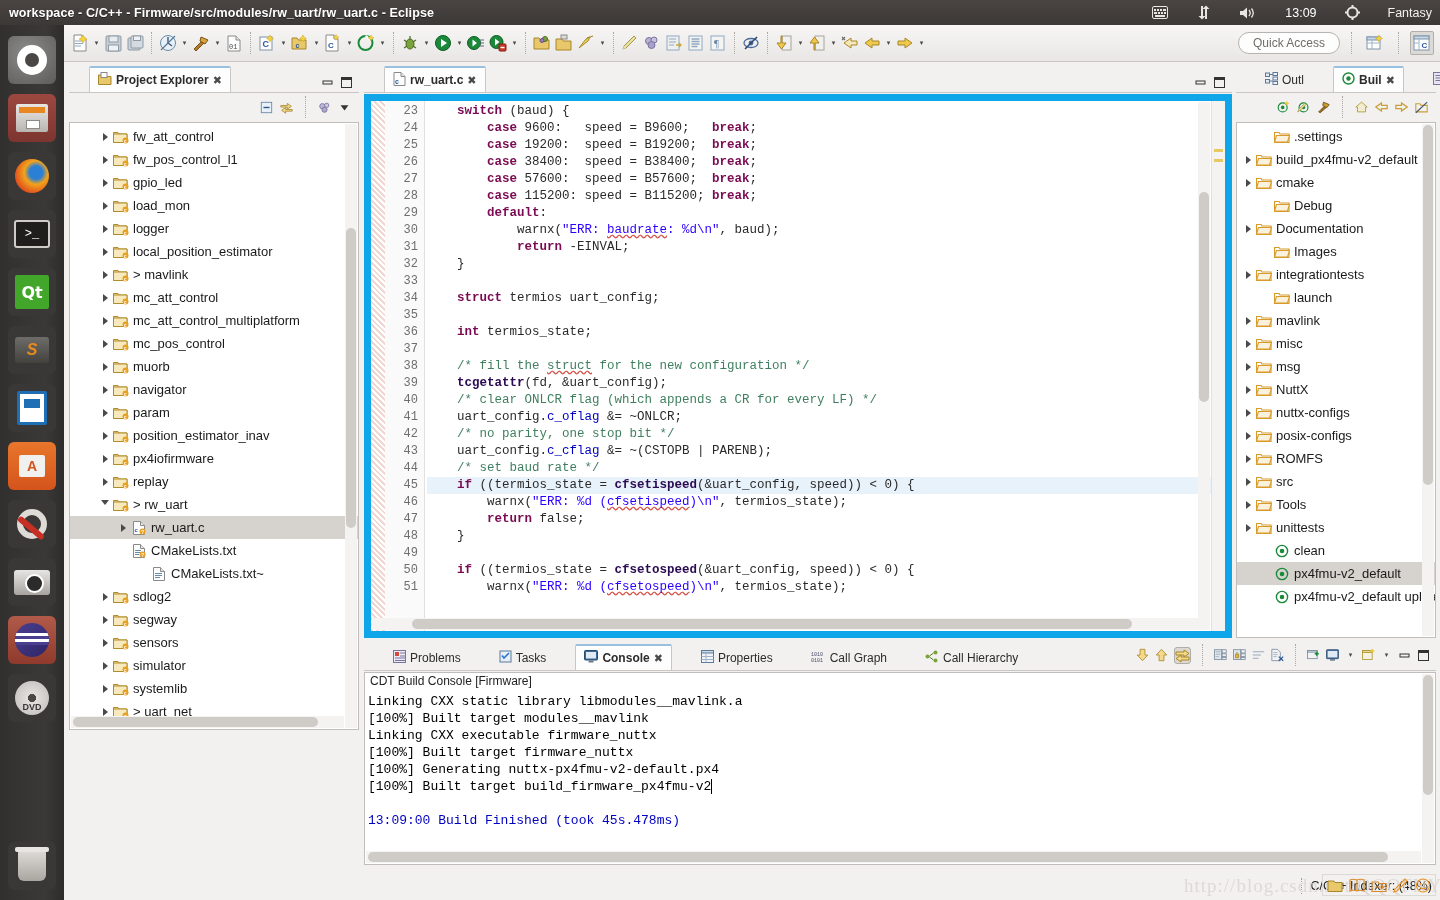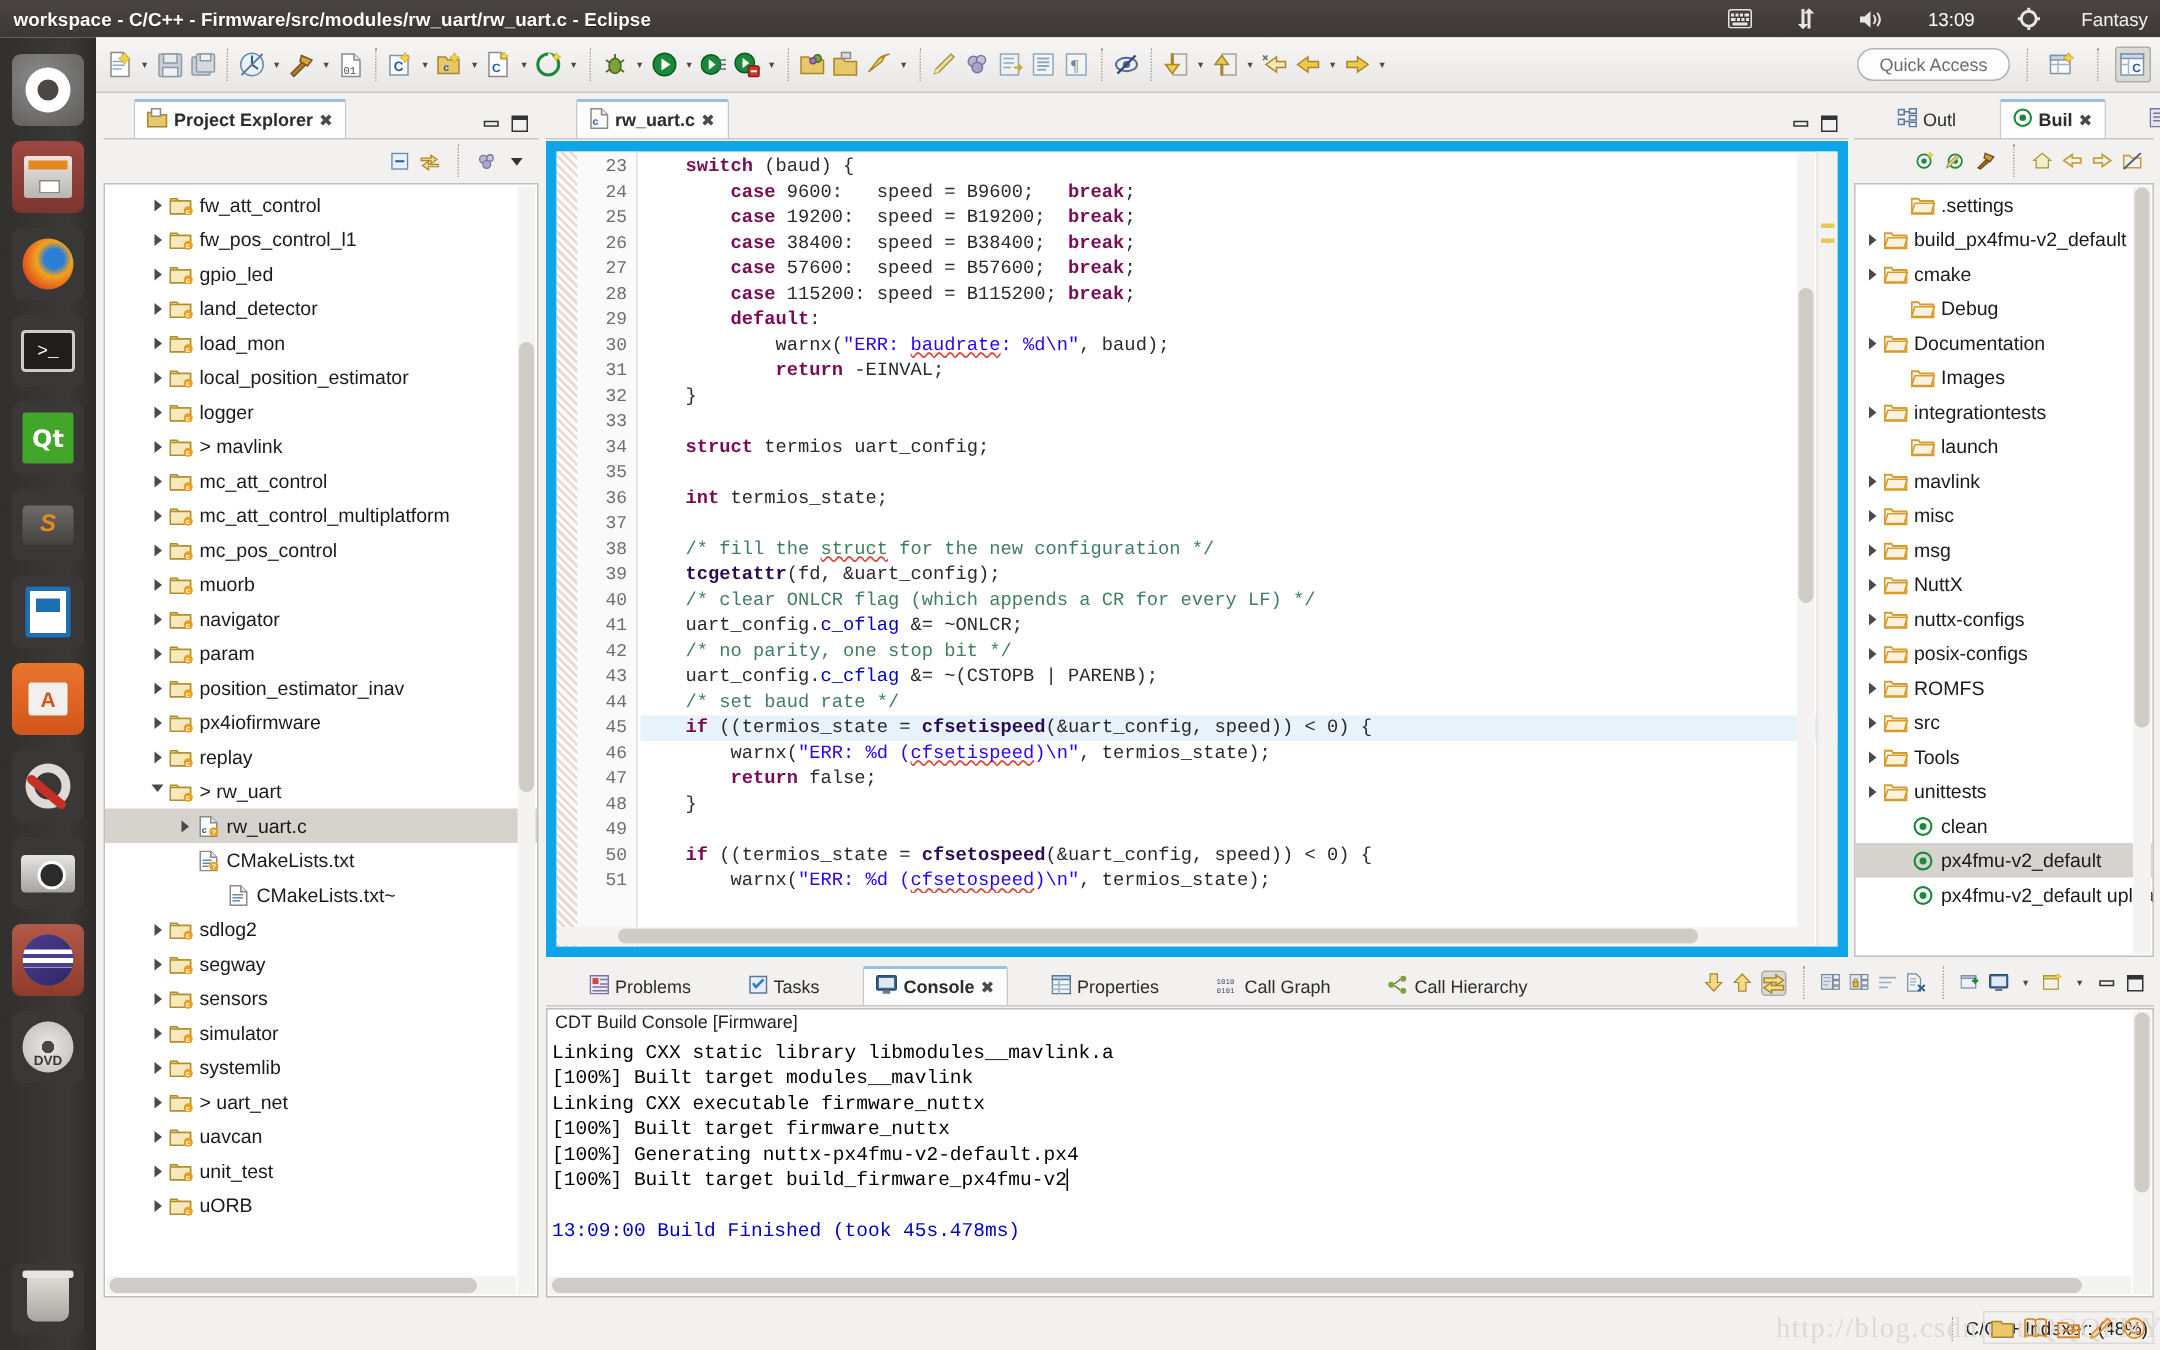--- a/index.html
+++ b/index.html
@@ -111,21 +111,21 @@
      font-size:12px; color:#2c2c2c; border:1px solid transparent; border-bottom:none;margin-left:20px; }
   .vtab.active { background:#fdfdfd; border-color:#c9c6c3; border-top:2px solid #9ac0e0;
      font-weight:bold; border-radius:2px 2px 0 0; }
   .tabclose { font-family:"DejaVu Sans",sans-serif; font-size:11px; color:#4a4a4a; }
   .vtab-tools { margin-left:auto; display:flex; align-items:center; gap:6px; padding:0 6px 3px 0; }
   .viewbtn { width:13px;height:13px;display:flex;align-items:center;justify-content:center; }
   .toolstrip { height:28px; display:flex; align-items:center; justify-content:flex-end;
      gap:7px; padding-right:8px; background:#f2f1f0; }
   
   #proj-explorer { left:5px; top:40px; width:290px; height:800px; }
-  #proj-body { position:absolute; left:0; top:57px; width:290px; height:743px;
+  #proj-body { position:absolute; left:0; top:57px; width:290px; height:608px;
     background:#fff; border:1px solid #c0bdba; overflow:hidden; }
   .tree { padding:2px 0 0 0; }
   .trow { height:23px; display:flex; align-items:center; font-size:13px; color:#1a1a1a;
      padding-left:4px; white-space:nowrap; }
   .trow.sel { background:#d6d2cd; }
   .tw { width:14px; display:flex; align-items:center; justify-content:center; flex:0 0 14px; }
   .tw .caret { width:0;height:0;border-left:5px solid #4a4a4a;border-top:4px solid transparent;border-bottom:4px solid transparent; }
   .tw .caret.open { border-left:4px solid transparent;border-right:4px solid transparent;border-top:5px solid #4a4a4a; }
   .ticon { flex:0 0 18px; display:flex; align-items:center; justify-content:center; }
   .tlabel { padding-left:3px; }
@@ -605,63 +605,49 @@
               <i class="caret"></i>
             </span>
             <span class="ticon">
               <svg width="16" height="14" viewBox="0 0 16 14">
                 <path d="M0.5 2.5h4.5l1 1.5H14v8.5H0.5z" fill="#f3dc9a" stroke="#b08c2a"></path>
                 <path d="M0.5 4h13.5v8.5H0.5z" fill="#f8e9bd" stroke="#b08c2a"></path>
                 <circle cx="12.5" cy="10.5" r="3" fill="#e8a020"></circle>
                 <text x="10.8" y="12.6" font-size="5" font-weight="bold" font-family="Liberation Sans,sans-serif" fill="#fff">c</text>
               </svg>
             </span>
-            <span class="tlabel">land_detector</span>
-          </div>
-          <div class="trow" style="padding-left: 28px;">
-            <span class="tw">
-              <i class="caret"></i>
-            </span>
-            <span class="ticon">
-              <svg width="16" height="14" viewBox="0 0 16 14">
-                <path d="M0.5 2.5h4.5l1 1.5H14v8.5H0.5z" fill="#f3dc9a" stroke="#b08c2a"></path>
-                <path d="M0.5 4h13.5v8.5H0.5z" fill="#f8e9bd" stroke="#b08c2a"></path>
-                <circle cx="12.5" cy="10.5" r="3" fill="#e8a020"></circle>
-                <text x="10.8" y="12.6" font-size="5" font-weight="bold" font-family="Liberation Sans,sans-serif" fill="#fff">c</text>
-              </svg>
-            </span>
             <span class="tlabel">load_mon</span>
           </div>
           <div class="trow" style="padding-left: 28px;">
             <span class="tw">
               <i class="caret"></i>
             </span>
             <span class="ticon">
               <svg width="16" height="14" viewBox="0 0 16 14">
                 <path d="M0.5 2.5h4.5l1 1.5H14v8.5H0.5z" fill="#f3dc9a" stroke="#b08c2a"></path>
                 <path d="M0.5 4h13.5v8.5H0.5z" fill="#f8e9bd" stroke="#b08c2a"></path>
                 <circle cx="12.5" cy="10.5" r="3" fill="#e8a020"></circle>
                 <text x="10.8" y="12.6" font-size="5" font-weight="bold" font-family="Liberation Sans,sans-serif" fill="#fff">c</text>
               </svg>
             </span>
+            <span class="tlabel">logger</span>
+          </div>
+          <div class="trow" style="padding-left: 28px;">
+            <span class="tw">
+              <i class="caret"></i>
+            </span>
+            <span class="ticon">
+              <svg width="16" height="14" viewBox="0 0 16 14">
+                <path d="M0.5 2.5h4.5l1 1.5H14v8.5H0.5z" fill="#f3dc9a" stroke="#b08c2a"></path>
+                <path d="M0.5 4h13.5v8.5H0.5z" fill="#f8e9bd" stroke="#b08c2a"></path>
+                <circle cx="12.5" cy="10.5" r="3" fill="#e8a020"></circle>
+                <text x="10.8" y="12.6" font-size="5" font-weight="bold" font-family="Liberation Sans,sans-serif" fill="#fff">c</text>
+              </svg>
+            </span>
             <span class="tlabel">local_position_estimator</span>
-          </div>
-          <div class="trow" style="padding-left: 28px;">
-            <span class="tw">
-              <i class="caret"></i>
-            </span>
-            <span class="ticon">
-              <svg width="16" height="14" viewBox="0 0 16 14">
-                <path d="M0.5 2.5h4.5l1 1.5H14v8.5H0.5z" fill="#f3dc9a" stroke="#b08c2a"></path>
-                <path d="M0.5 4h13.5v8.5H0.5z" fill="#f8e9bd" stroke="#b08c2a"></path>
-                <circle cx="12.5" cy="10.5" r="3" fill="#e8a020"></circle>
-                <text x="10.8" y="12.6" font-size="5" font-weight="bold" font-family="Liberation Sans,sans-serif" fill="#fff">c</text>
-              </svg>
-            </span>
-            <span class="tlabel">logger</span>
           </div>
           <div class="trow" style="padding-left: 28px;">
             <span class="tw">
               <i class="caret"></i>
             </span>
             <span class="ticon">
               <svg width="16" height="14" viewBox="0 0 16 14">
                 <path d="M0.5 2.5h4.5l1 1.5H14v8.5H0.5z" fill="#f3dc9a" stroke="#b08c2a"></path>
                 <path d="M0.5 4h13.5v8.5H0.5z" fill="#f8e9bd" stroke="#b08c2a"></path>
                 <circle cx="12.5" cy="10.5" r="3" fill="#e8a020"></circle>

